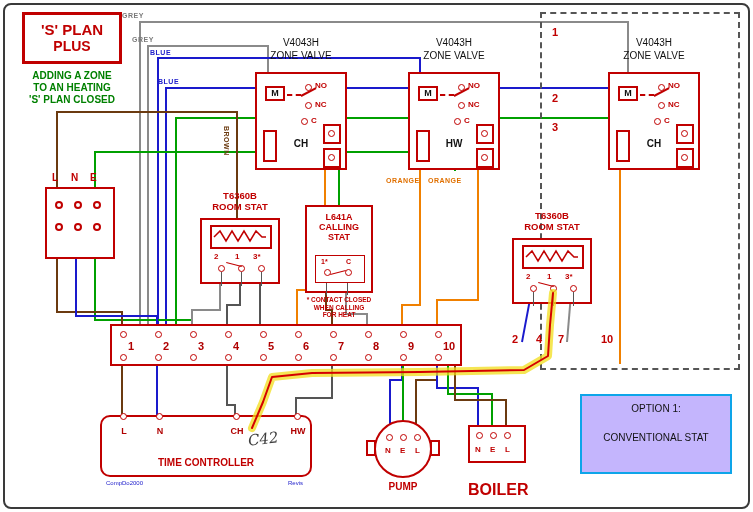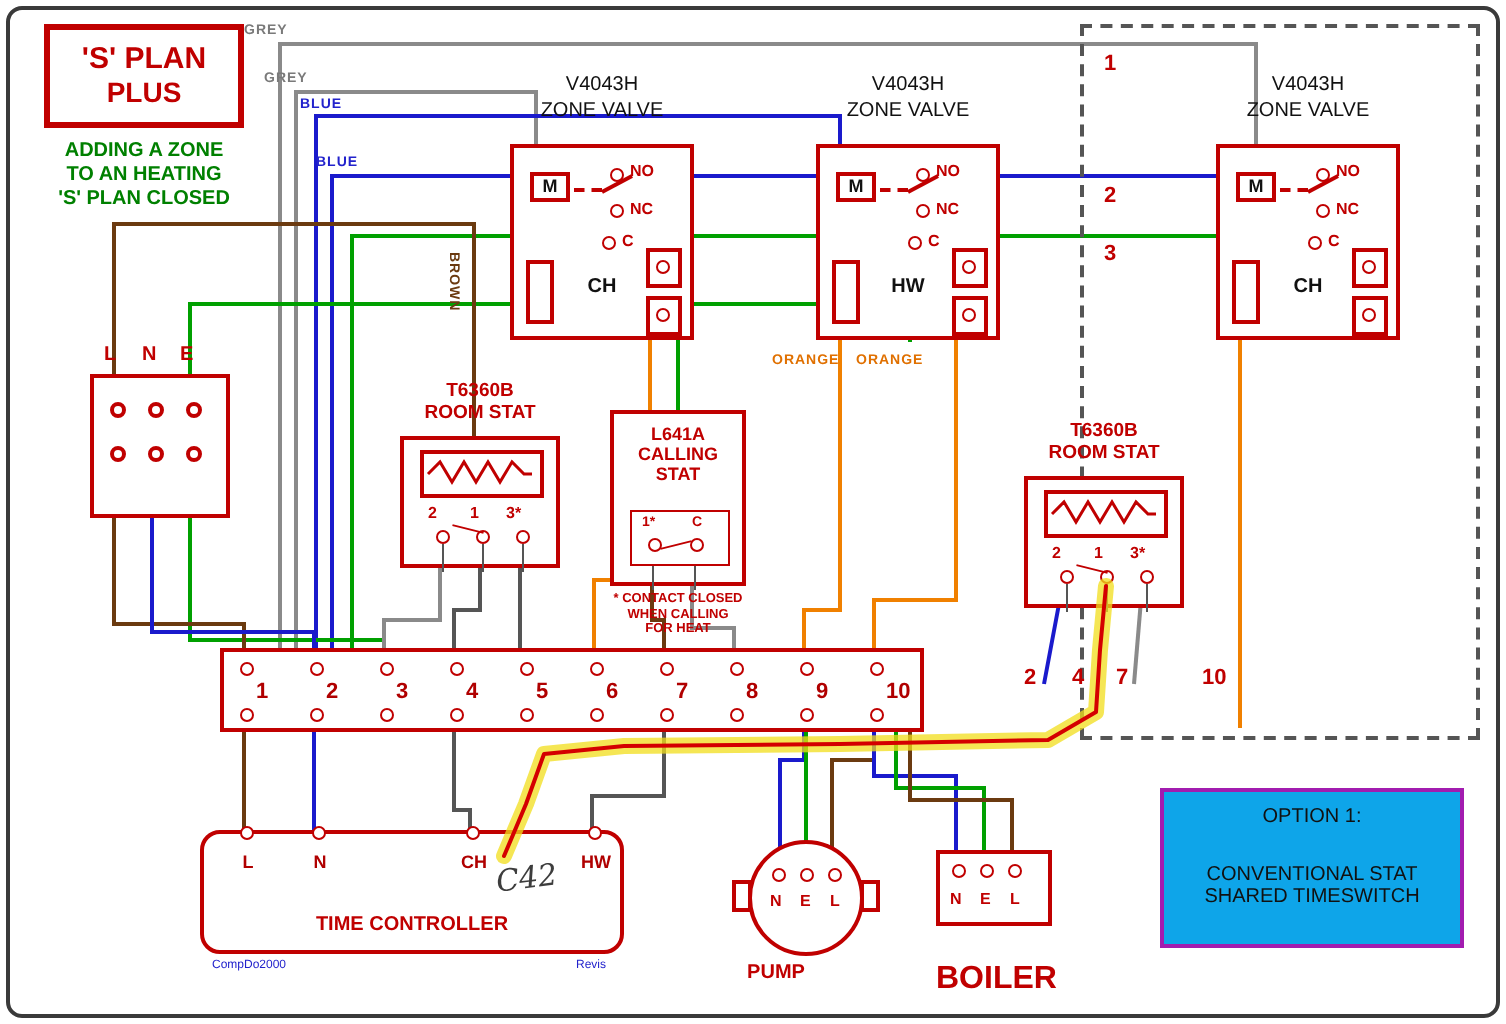--- a/index.html
+++ b/index.html
@@ -4,21 +4,21 @@
 <style>
   *{box-sizing:border-box;margin:0;padding:0}
   body{font-family:"Liberation Sans",sans-serif;background:#fff}
   #diagram{position:relative;width:753px;height:512px;background:#fff;overflow:hidden}
   .frame{position:absolute;inset:3px;border:2px solid #3a3a3a;border-radius:8px;z-index:0}
   svg.layer{position:absolute;left:0;top:0;pointer-events:none}
   #wires{z-index:1}
   #highlight{z-index:6}
   .comp{position:absolute;z-index:2}
   .bx{border:2px solid #c00000;background:#fff}
-  .blackbx{border:2px solid #a21caf;background:#0ea5e9}
+  .blackbx{border:2px solid #0ea5e9;background:#c4b5fd}
   .ctr{text-align:center}
   .red{color:#c00000}
   .bold{font-weight:bold}
   .circle{position:absolute;width:8px;height:8px;border:2px solid #c00000;border-radius:50%;background:#fff}
   .sm{width:7px;height:7px;border-width:1.5px}
   .tnum{position:absolute;color:#b00000;font-weight:bold;font-size:11px}
   .tclabel{position:absolute;width:24px;text-align:center;color:#b00000;font-weight:bold;font-size:9px}
   .wlabel{position:absolute;font-size:7px;font-weight:bold;letter-spacing:.5px;z-index:2;white-space:nowrap}
   .refnum{position:absolute;color:#c00000;font-weight:bold;font-size:11px;z-index:2}
   .stub{position:absolute;width:0;border-left:1.5px solid #555}
@@ -165,36 +165,35 @@
     <span style="position:absolute;left:56px;top:20px;width:10px;height:16px;border:2px solid #c00000;background:#fff"></span>
     <div style="position:absolute;inset:0;border:2px solid #c00000;border-radius:50%;background:#fff">
       <span class="circle sm" style="left:10px;top:12px"></span>
       <span class="circle sm" style="left:24px;top:12px"></span>
       <span class="circle sm" style="left:38px;top:12px"></span>
       <span class="vlab" style="left:9px;top:24px">N</span>
       <span class="vlab" style="left:24px;top:24px">E</span>
       <span class="vlab" style="left:39px;top:24px">L</span>
     </div>
   </div>
-  <div class="comp ctr red bold" style="left:359px;top:481px;width:58px;font-size:10px">PUMP</div>
+  <div class="comp ctr red bold" style="left:374px;top:481px;width:58px;font-size:10px">PUMP</div>
 
   <div class="comp bx" style="left:468px;top:425px;width:58px;height:38px">
     <span class="circle sm" style="left:6px;top:5px"></span>
     <span class="circle sm" style="left:20px;top:5px"></span>
     <span class="circle sm" style="left:34px;top:5px"></span>
     <span class="vlab" style="left:5px;top:18px">N</span>
     <span class="vlab" style="left:20px;top:18px">E</span>
     <span class="vlab" style="left:35px;top:18px">L</span>
   </div>
   <div class="comp ctr red bold" style="left:468px;top:481px;width:58px;font-size:16px">BOILER</div>
 
   <div class="comp blackbx ctr" style="left:580px;top:394px;width:152px;height:80px;font-size:10px;color:#111">
     <div style="margin-top:7px">OPTION 1:</div>
     <div style="margin-top:18px">CONVENTIONAL STAT</div>
-    <div>SHARED TIMESWITCH</div>
   </div>
 
   <span class="refnum" style="left:552px;top:26px">1</span>
   <span class="refnum" style="left:552px;top:92px">2</span>
   <span class="refnum" style="left:552px;top:121px">3</span>
   <span class="refnum" style="left:512px;top:333px">2</span>
   <span class="refnum" style="left:536px;top:333px">4</span>
   <span class="refnum" style="left:558px;top:333px">7</span>
   <span class="refnum" style="left:601px;top:333px">10</span>
 

